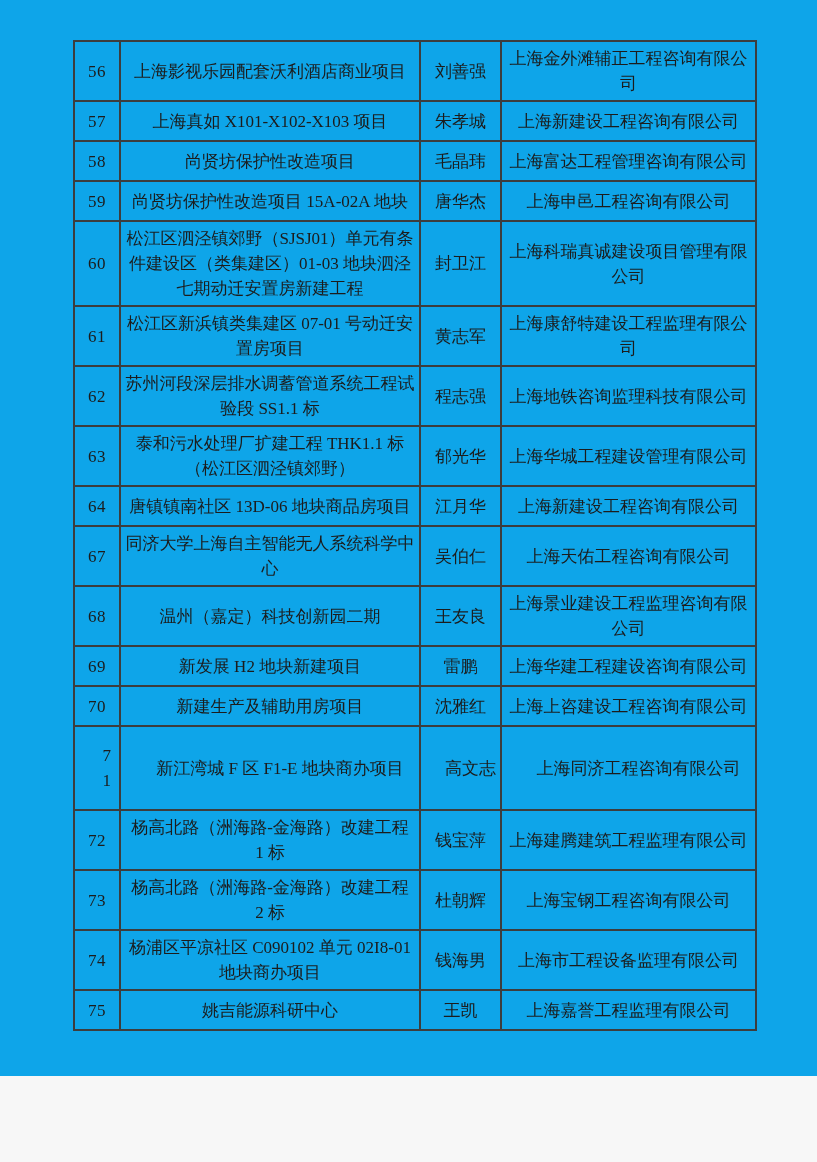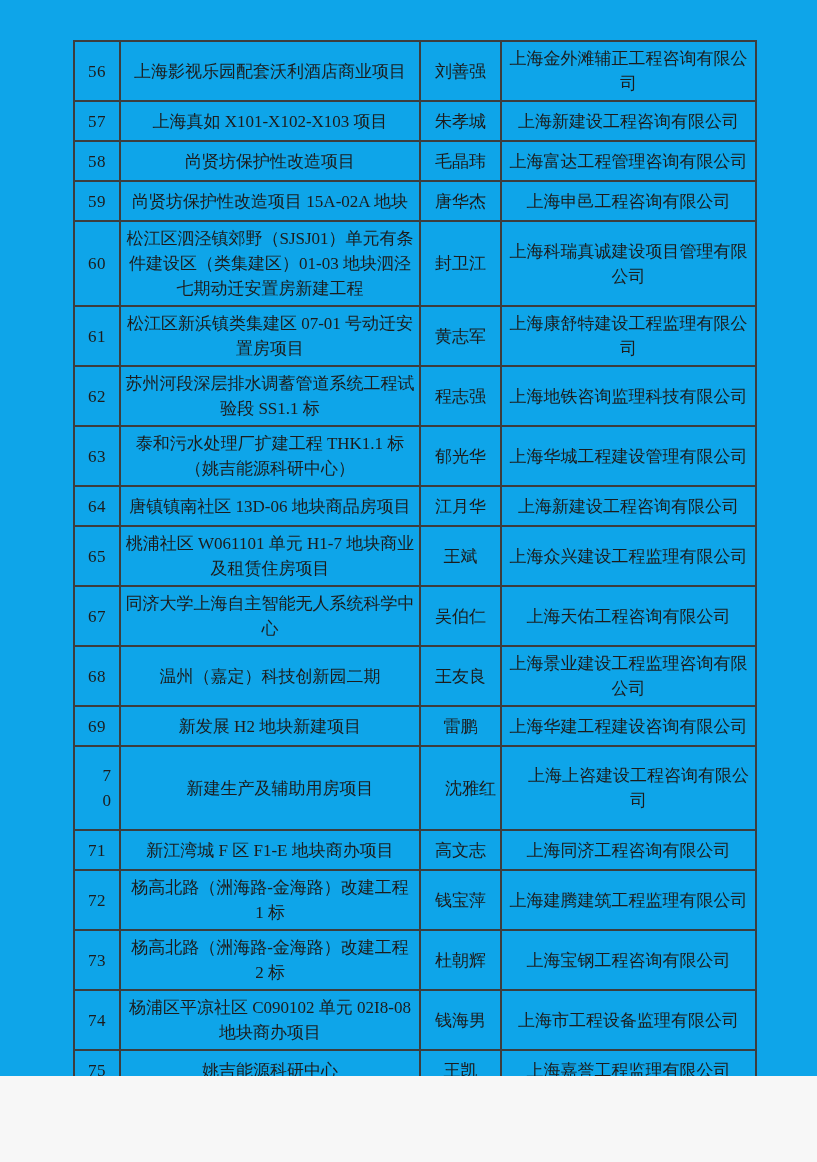--- a/index.html
+++ b/index.html
@@ -111,38 +111,32 @@
 
   <tr>
     <td class="cell-no">62</td>
     <td class="cell-project">苏州河段深层排水调蓄管道系统工程试验段 SS1.1 标</td>
     <td class="cell-person">程志强</td>
     <td class="cell-company">上海地铁咨询监理科技有限公司</td>
   </tr>
 
   <tr>
     <td class="cell-no">63</td>
-    <td class="cell-project">泰和污水处理厂扩建工程 THK1.1 标（姚吉能源科研中心）</td>
+    <td class="cell-project">泰和污水处理厂扩建工程 THK1.1 标（松江区泗泾镇郊野）</td>
     <td class="cell-person">郁光华</td>
     <td class="cell-company">上海华城工程建设管理有限公司</td>
   </tr>
 
   <tr>
     <td class="cell-no">64</td>
     <td class="cell-project">唐镇镇南社区 13D-06 地块商品房项目</td>
     <td class="cell-person">江月华</td>
     <td class="cell-company">上海新建设工程咨询有限公司</td>
   </tr>
 
-  <tr>
-    <td class="cell-no">65</td>
-    <td class="cell-project">桃浦社区 W061101 单元 H1-7 地块商业及租赁住房项目</td>
-    <td class="cell-person">王斌</td>
-    <td class="cell-company">上海众兴建设工程监理有限公司</td>
-  </tr>
 
 
   <tr>
     <td class="cell-no">67</td>
     <td class="cell-project">同济大学上海自主智能无人系统科学中心</td>
     <td class="cell-person">吴伯仁</td>
     <td class="cell-company">上海天佑工程咨询有限公司</td>
   </tr>
 
   <tr>
@@ -182,21 +176,21 @@
 
   <tr>
     <td class="cell-no">73</td>
     <td class="cell-project">杨高北路（洲海路-金海路）改建工程 2 标</td>
     <td class="cell-person">杜朝辉</td>
     <td class="cell-company">上海宝钢工程咨询有限公司</td>
   </tr>
 
   <tr>
     <td class="cell-no">74</td>
-    <td class="cell-project">杨浦区平凉社区 C090102 单元 02I8-08 地块商办项目</td>
+    <td class="cell-project">杨浦区平凉社区 C090102 单元 02I8-01 地块商办项目</td>
     <td class="cell-person">钱海男</td>
     <td class="cell-company">上海市工程设备监理有限公司</td>
   </tr>
 
   <tr>
     <td class="cell-no">75</td>
     <td class="cell-project">姚吉能源科研中心</td>
     <td class="cell-person">王凯</td>
     <td class="cell-company">上海嘉誉工程监理有限公司</td>
   </tr>

